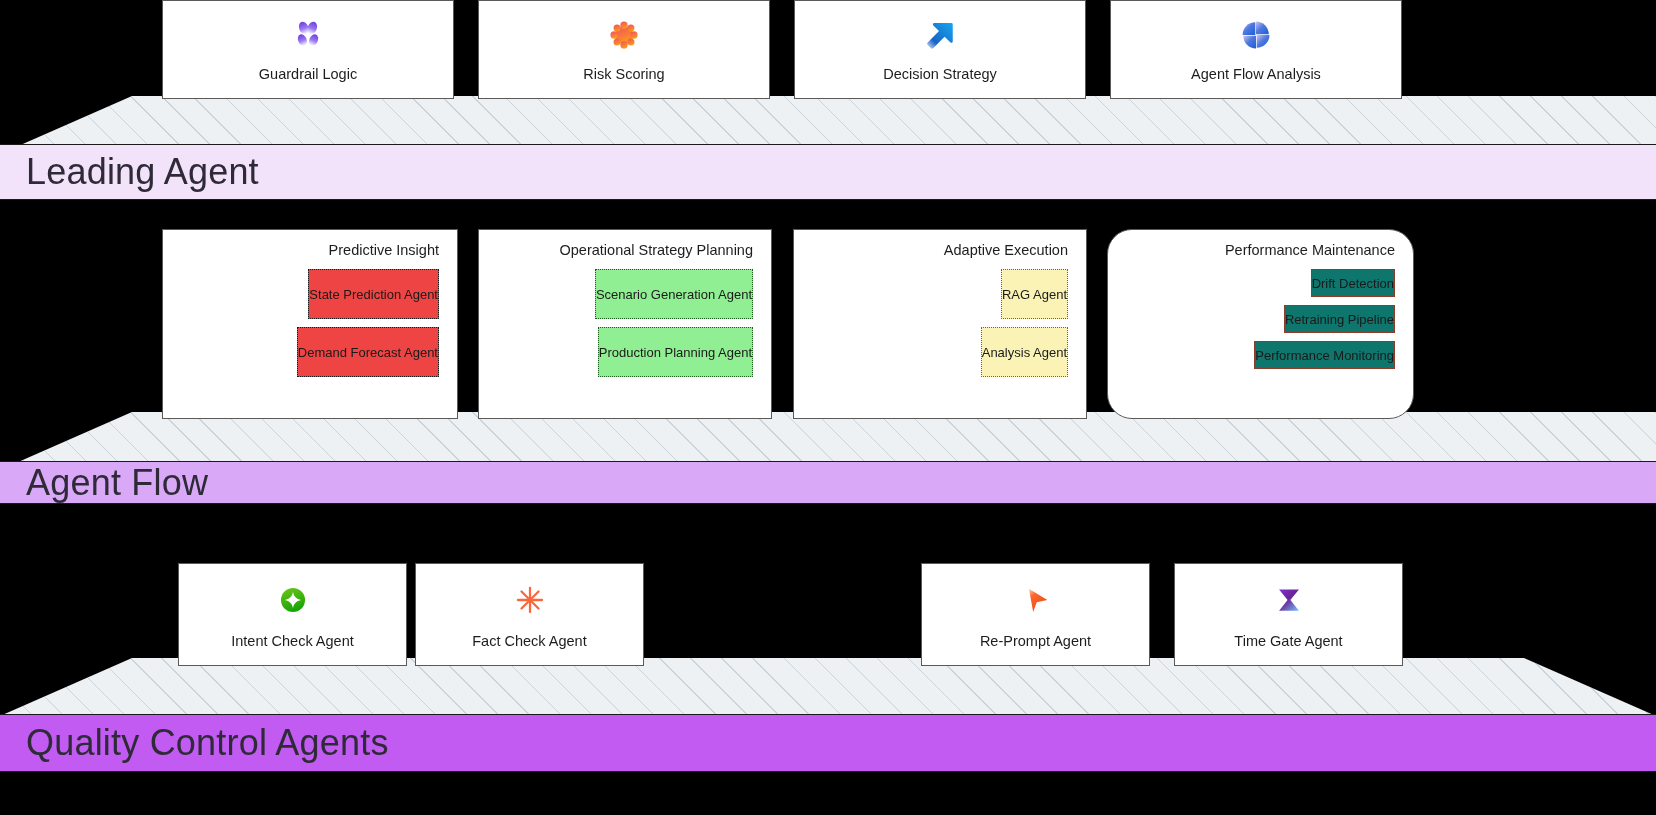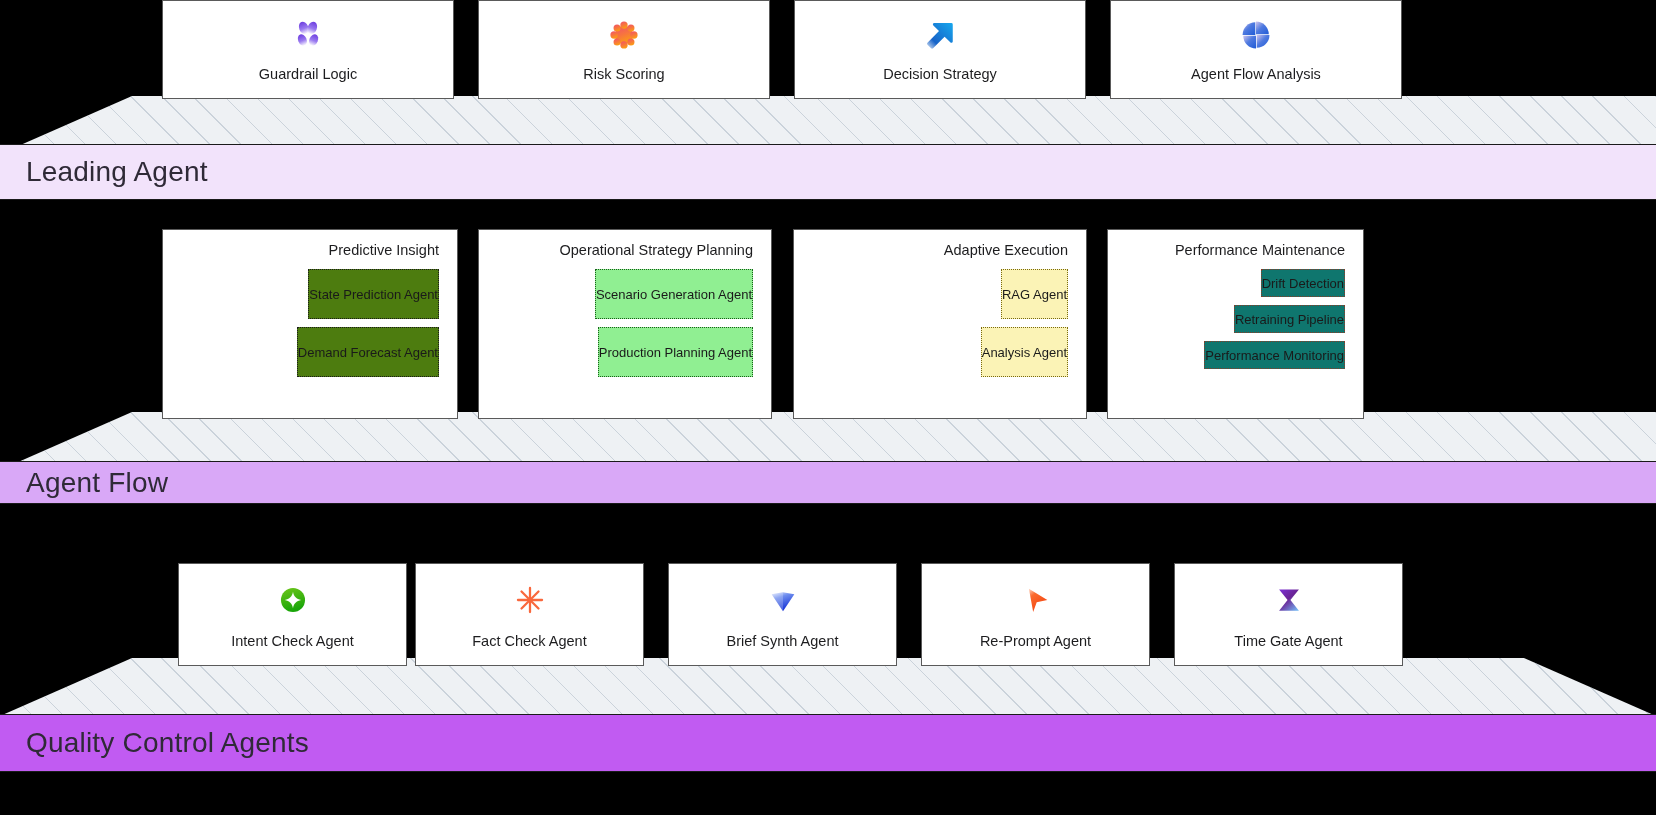--- a/index.html
+++ b/index.html
@@ -30,21 +30,21 @@
 
   
   .band {
     position: absolute; left: 0; width: 1656px;
     display: flex; align-items: center;
     padding-left: 26px;
     border-top: 1.5px solid #1a1a1a;
     border-bottom: 1.5px solid #1a1a1a;
   }
   .band-label {
-    font-size: 28px;
+    font-size: 36px;
     color: #2f2a37;
     letter-spacing: 0.2px;
     font-weight: 400;
     text-align: center;
   }
   .band-1 { top: 144px; height: 56px; background: #f2e3fb; }
   .band-2 { top: 461px; height: 43px; background: #d9a8f7; }
   .band-3 { top: 714px; height: 58px; background: #c15bf2; }
 
   
@@ -78,39 +78,39 @@
   
   .group-card {
     top: 229px;
     height: 190px;
     padding: 12px 18px 14px;
     align-items: flex-end;
   }
   .g-0 { left: 162px;  width: 296px; }
   .g-1 { left: 478px;  width: 294px; }
   .g-2 { left: 793px;  width: 294px; }
-  .g-3 { left: 1107px; width: 257px; }
+  .g-3 { left: 1107px; width: 307px; border-radius: 25px; }
 
   .group-title {
     font-size: 14.5px;
     color: #1d1d1f;
     text-align: center;
     margin-bottom: 11px;
     white-space: nowrap;
   }
   .agent-box {
     display: flex; align-items: center; justify-content: center;
     font-size: 13px;
     color: #1a1a1a;
     margin-bottom: 8px;
     text-align: center;
   }
   .agent-box:last-child { margin-bottom: 0; }
 
-  .bx-blue   { background: #4d7c0f; border: 1.6px dotted #1b1b1b; height: 50px; }
+  .bx-blue   { background: #ef4444; border: 1.6px dotted #1b1b1b; height: 50px; }
   .bx-green  { background: #90ef92; border: 1.6px dotted #18601a; height: 50px; }
   .bx-yellow { background: #fbf3b6; border: 1.6px dotted #7a6b0e; height: 50px; }
   .bx-red    { background: #0f766e; border: 1.6px dotted #8a3a28; height: 28px; }
 
   
   .tier3-card { top: 563px; height: 103px; }
   .t3-0 { left: 162px;  width: 229px; margin-left: 16px; }
   .t3-1 { left: 415px;  width: 229px; }
   .t3-2 { left: 668px;  width: 229px; }
   .t3-3 { left: 921px;  width: 229px; }
@@ -271,36 +271,20 @@
           <line x1="24" y1="7" x2="24" y2="41"></line>
           <line x1="7" y1="24" x2="41" y2="24"></line>
           <line x1="12" y1="12" x2="36" y2="36"></line>
           <line x1="36" y1="12" x2="12" y2="36"></line>
         </g>
       </svg>
     </div>
     <div class="card-title">Fact Check Agent</div>
   </div>
 
-  <div class="card card-top tier3-card t3-2">
-    <div class="icon-wrap">
-      <svg class="icon" viewBox="0 0 48 48">
-        <defs>
-          <linearGradient id="ggem" x1="0" y1="0" x2="0.4" y2="1">
-            <stop offset="0%" stop-color="#eef2ff"></stop>
-            <stop offset="35%" stop-color="#6e8dee"></stop>
-            <stop offset="100%" stop-color="#1431d6"></stop>
-          </linearGradient>
-        </defs>
-        <path fill="url(#ggem)" d="M8 16 L24 13 L40 16 L24 40 Z"></path>
-        <path fill="rgba(255,255,255,0.22)" d="M8 16 L24 13 L24 40 Z"></path>
-      </svg>
-    </div>
-    <div class="card-title">Brief Synth Agent</div>
-  </div>
 
   <div class="card card-top tier3-card t3-3">
     <div class="icon-wrap">
       <svg class="icon" viewBox="0 0 48 48">
         <defs>
           <linearGradient id="gcursor" x1="0" y1="0" x2="0.6" y2="1">
             <stop offset="0%" stop-color="#ffd9c8"></stop>
             <stop offset="30%" stop-color="#fb6a2e"></stop>
             <stop offset="100%" stop-color="#f2430f"></stop>
           </linearGradient>

